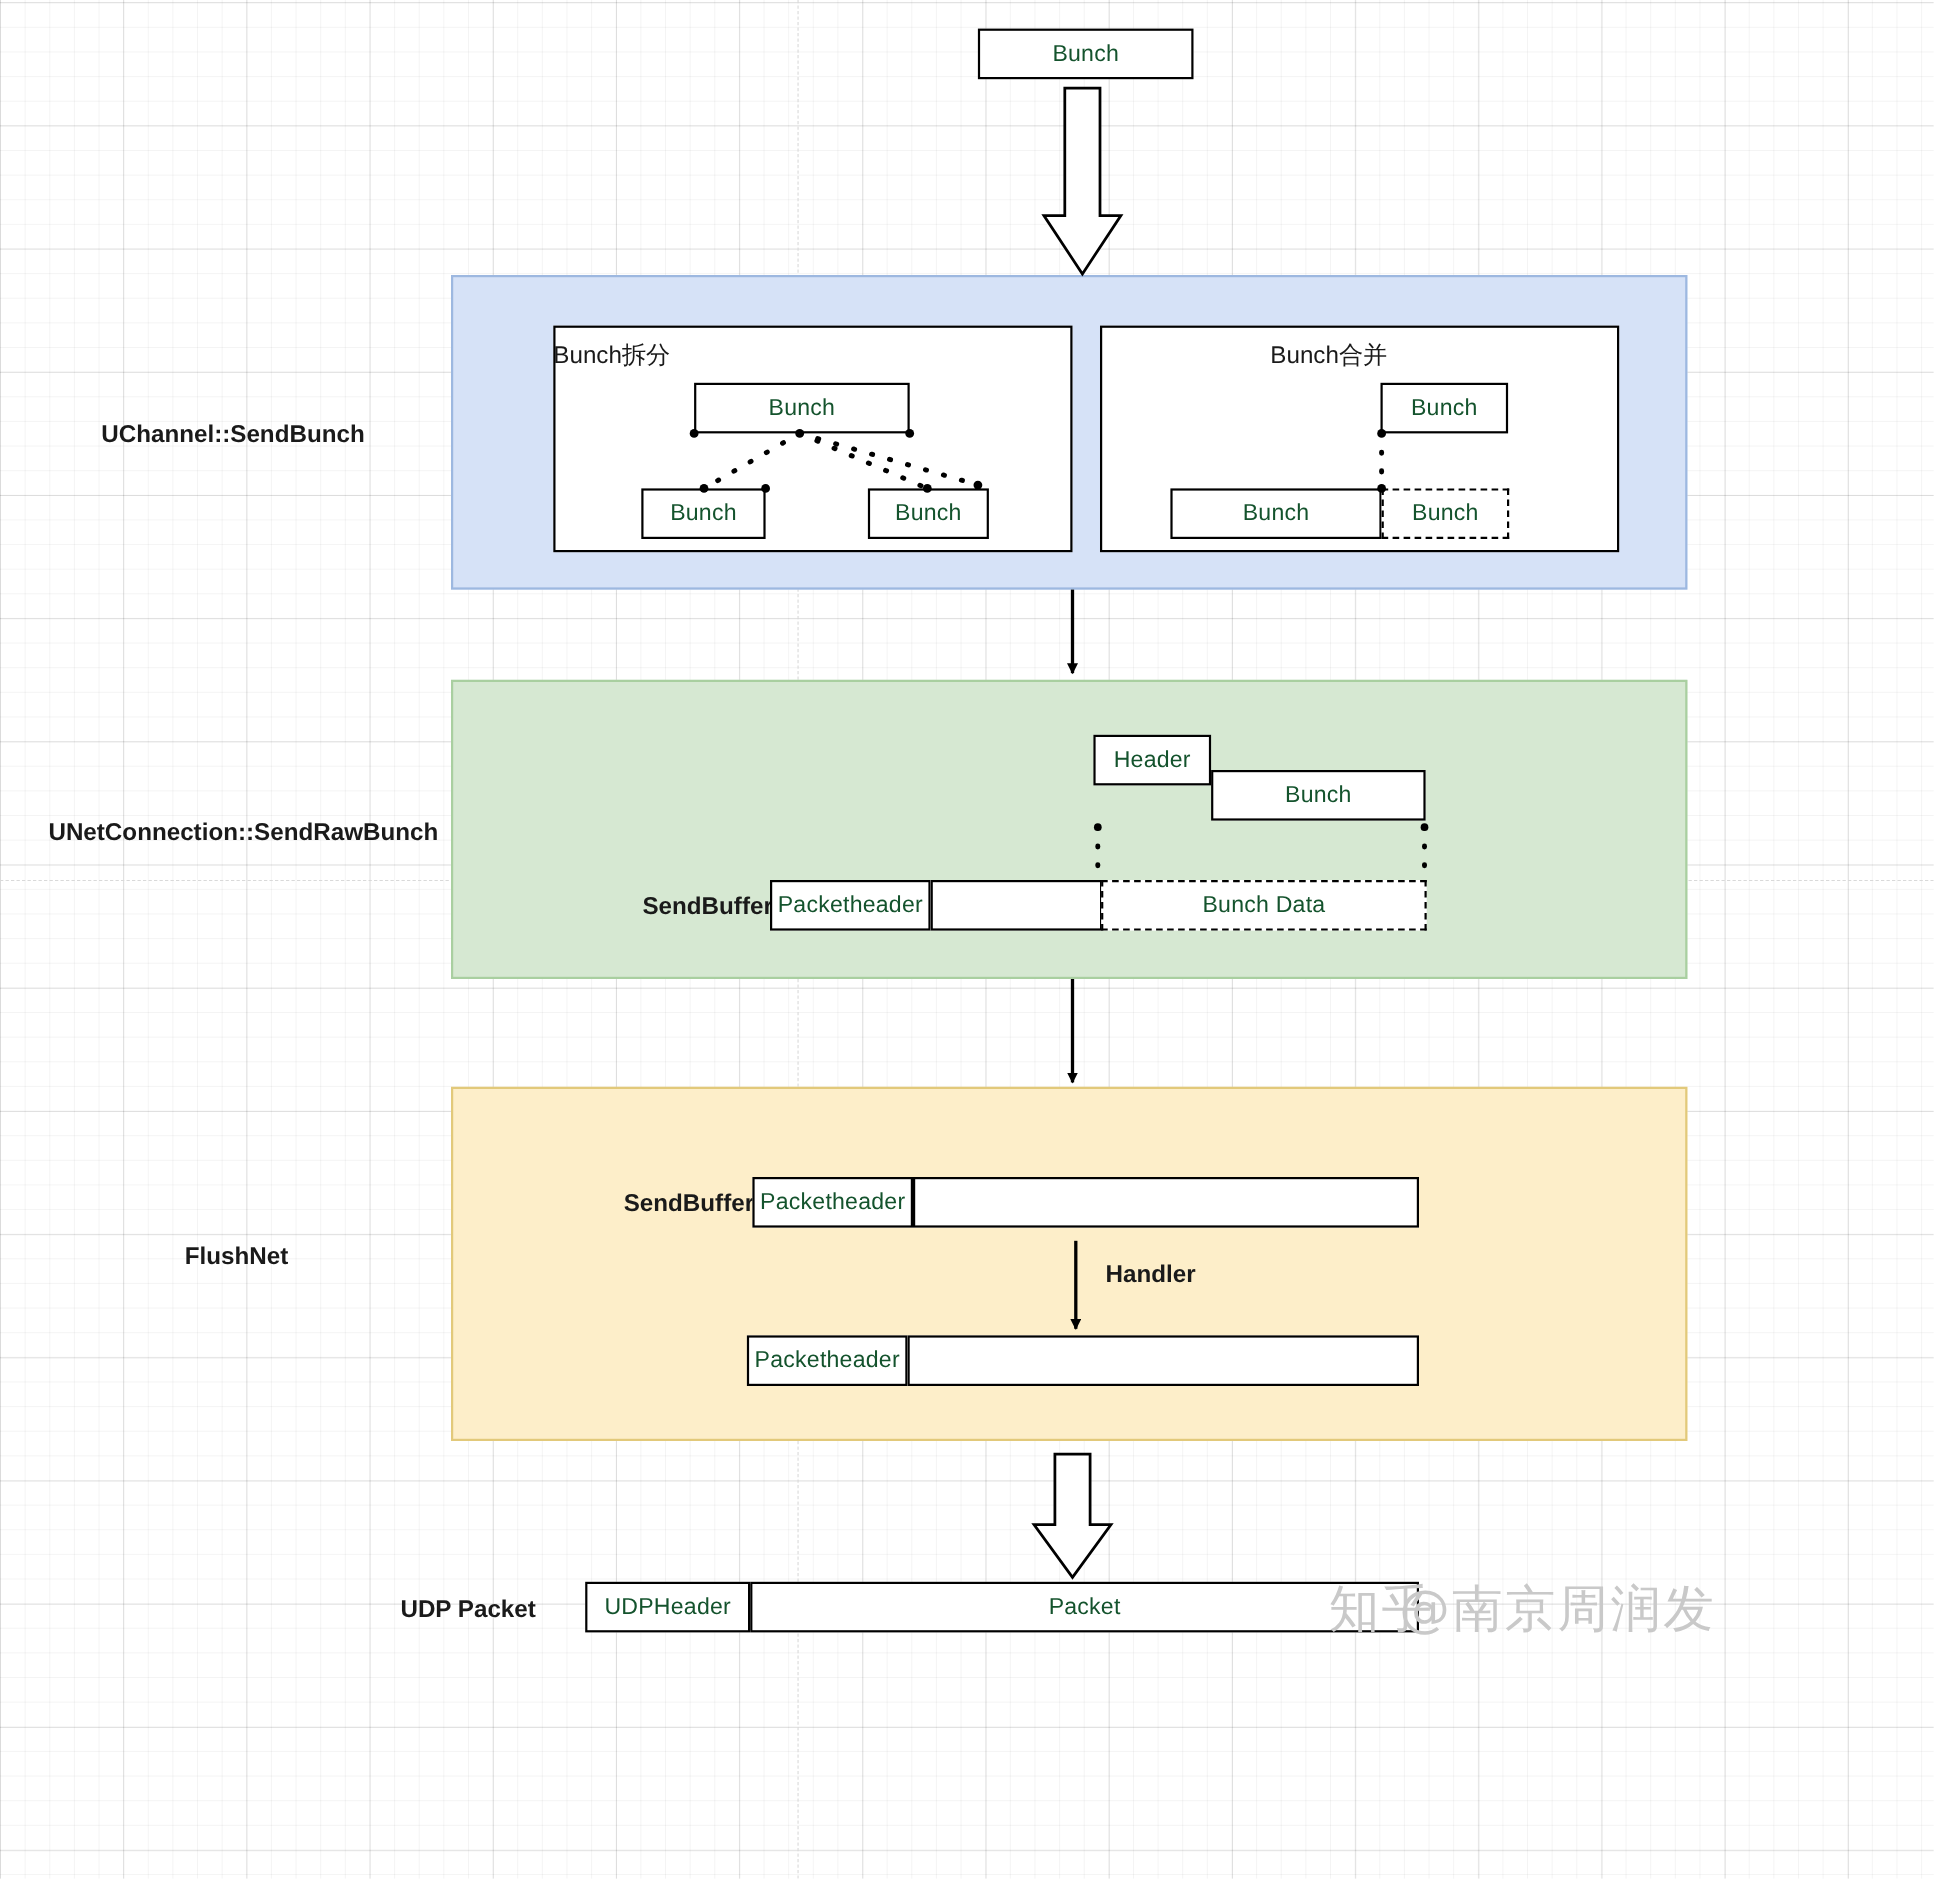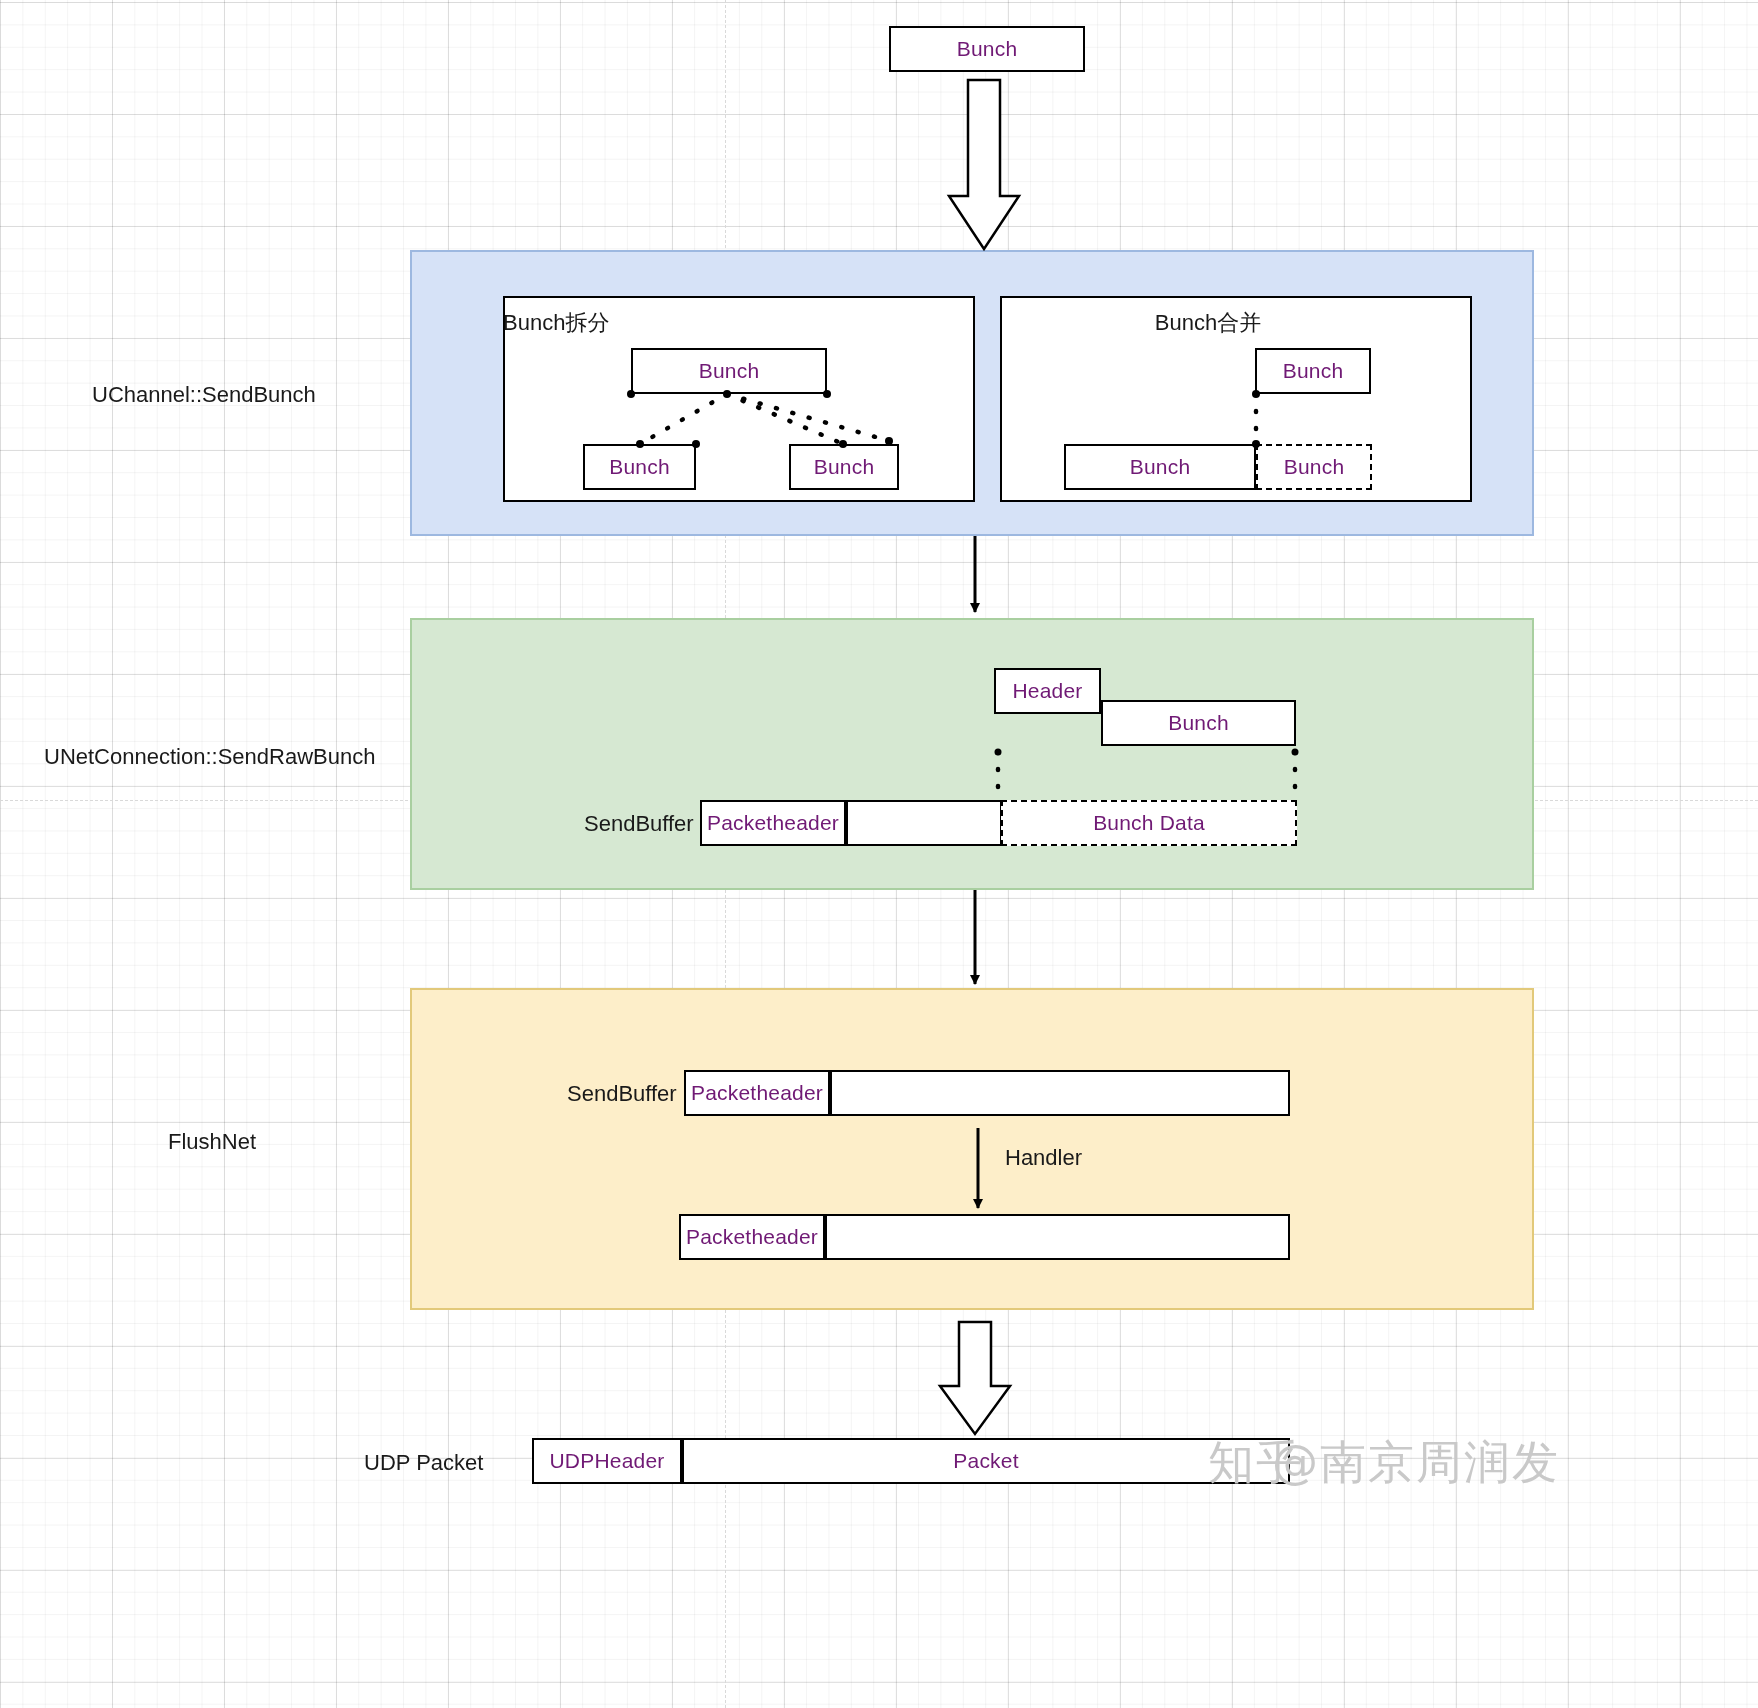--- a/index.html
+++ b/index.html
@@ -43,21 +43,21 @@
 
   .box {
     position: absolute;
     box-sizing: border-box;
     border: 2px solid #000000;
     background: #ffffff;
     display: flex;
     align-items: center;
     justify-content: center;
     font-size: 21px;
-    color: #701a75;
+    color: #14532d;
     letter-spacing: .2px;
     white-space: nowrap;
   }
   .box.dashed { border-style: dashed; background: #ffffff; }
 
   .panel {
     position: absolute;
     box-sizing: border-box;
     border-width: 2px;
     border-style: solid;
@@ -71,20 +71,21 @@
     box-sizing: border-box;
     border: 2px solid #000000;
     background: #ffffff;
   }
 
   .label {
     position: absolute;
     font-size: 22px;
     color: #1a1a1a;
     white-space: nowrap;
+    font-weight: bold;
   }
   .caption {
     position: absolute;
     font-size: 22px;
     color: #1a1a1a;
     white-space: nowrap;
   }
 
   svg.overlay {
     position: absolute;

